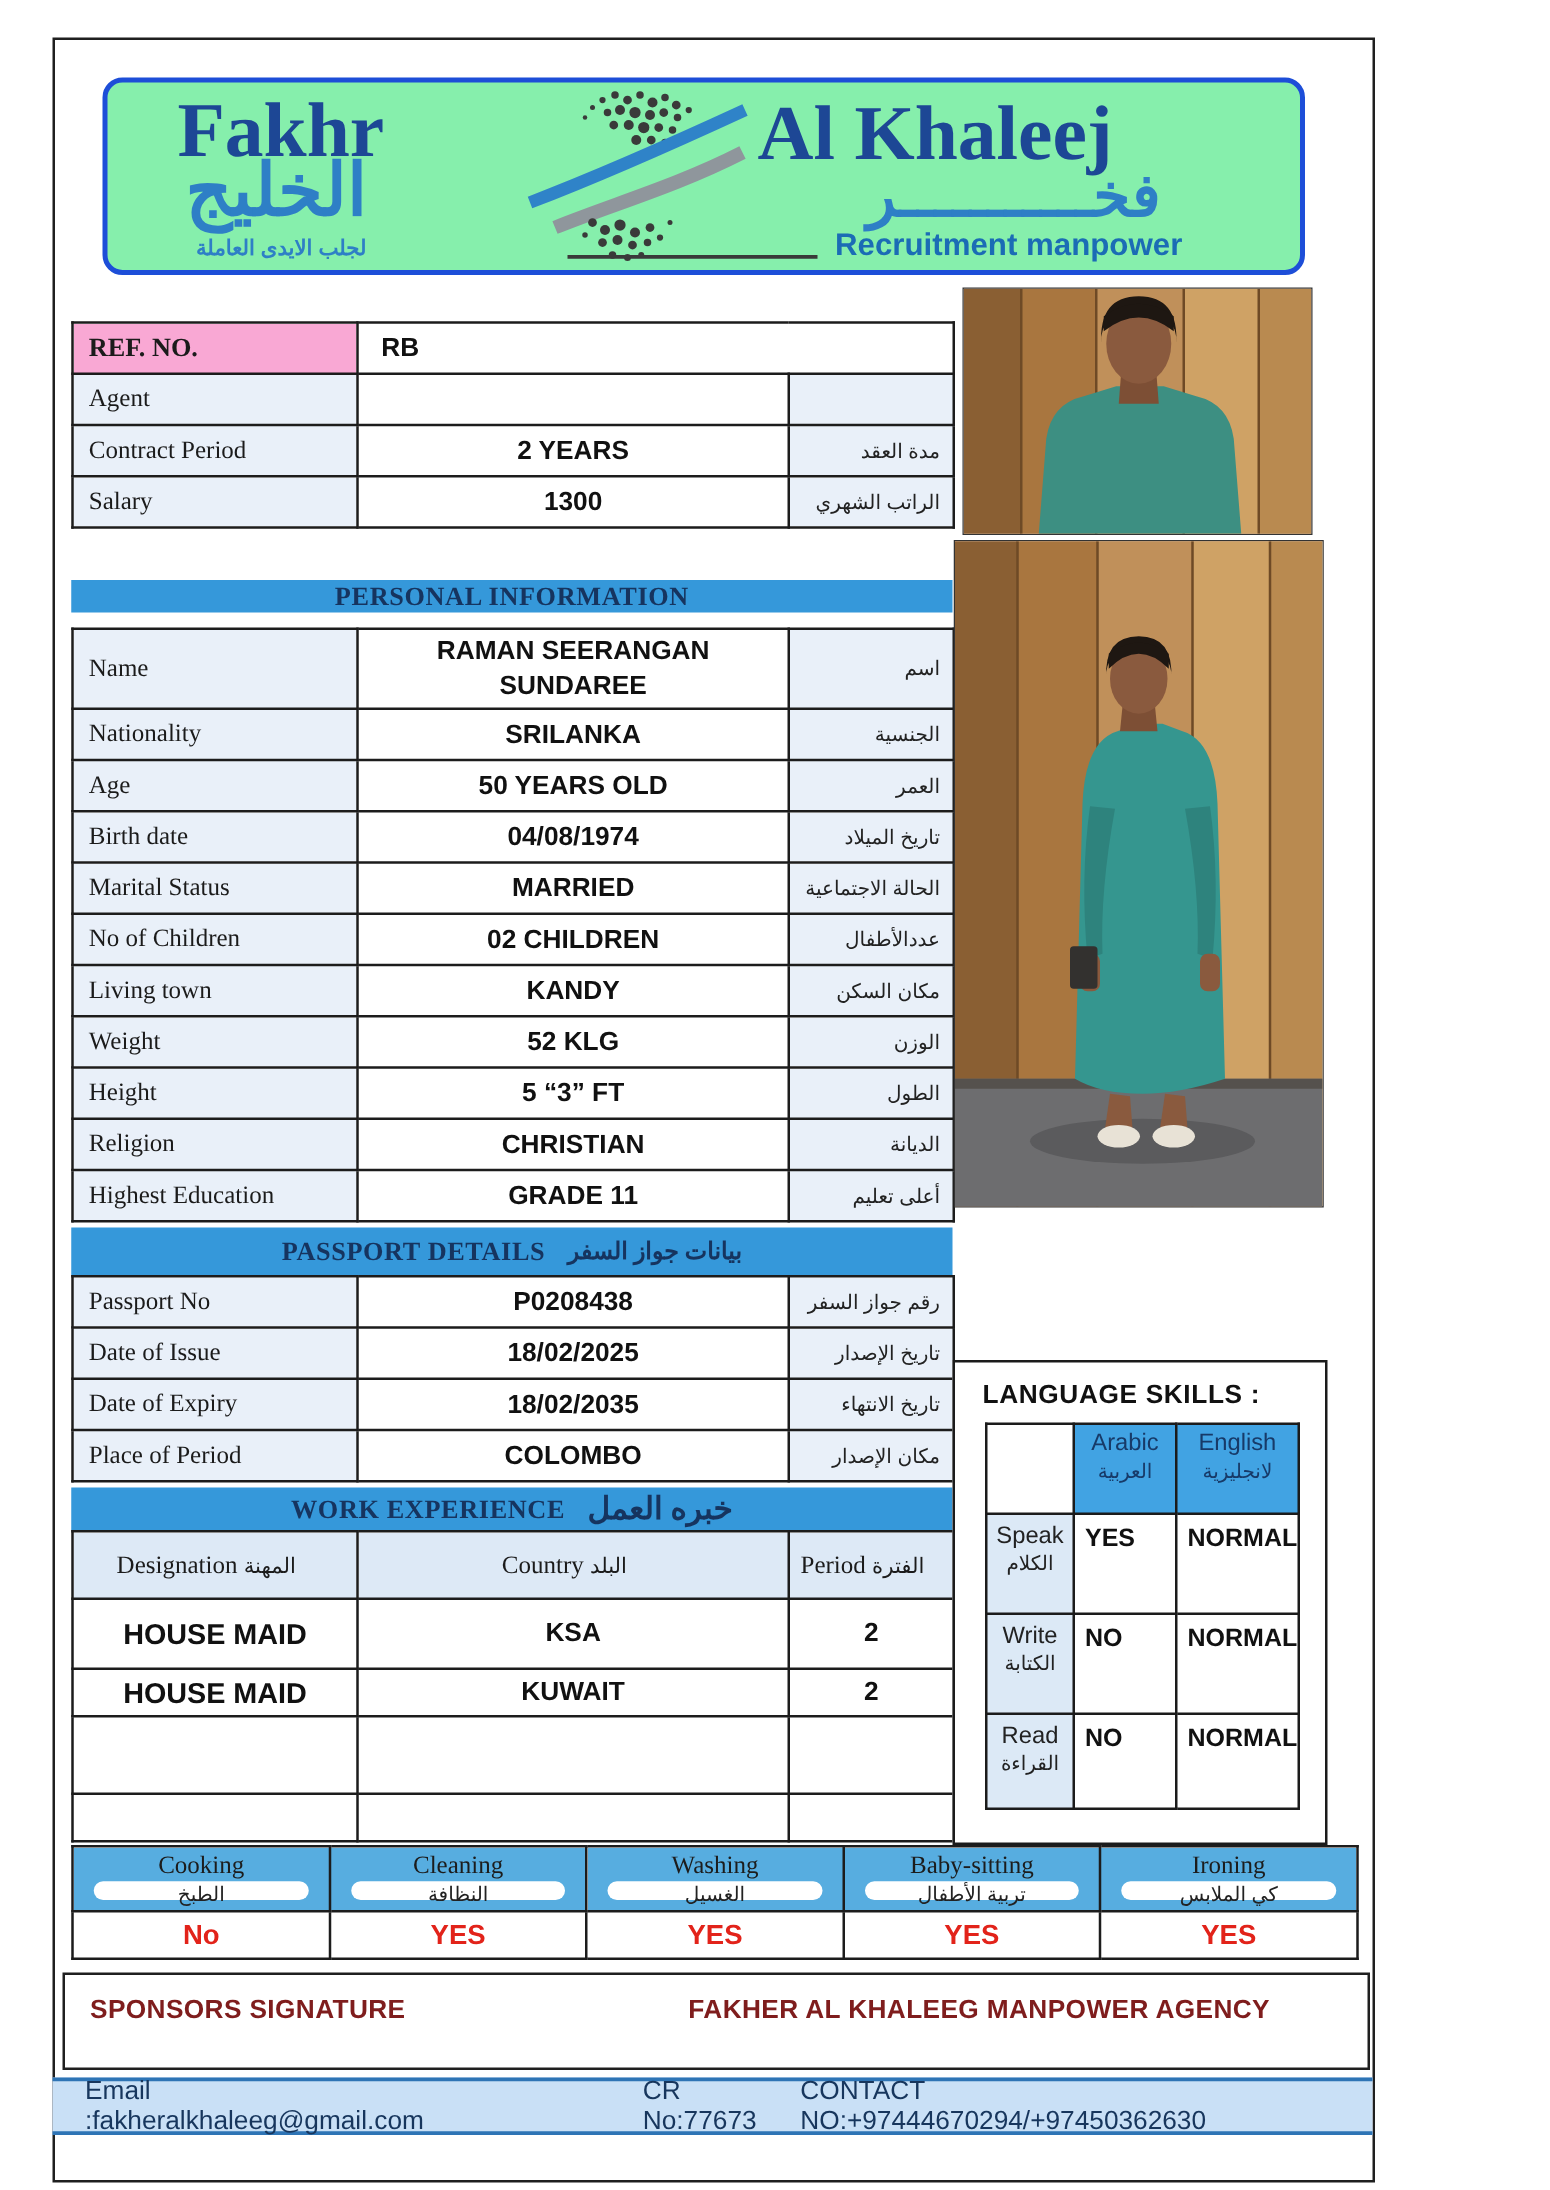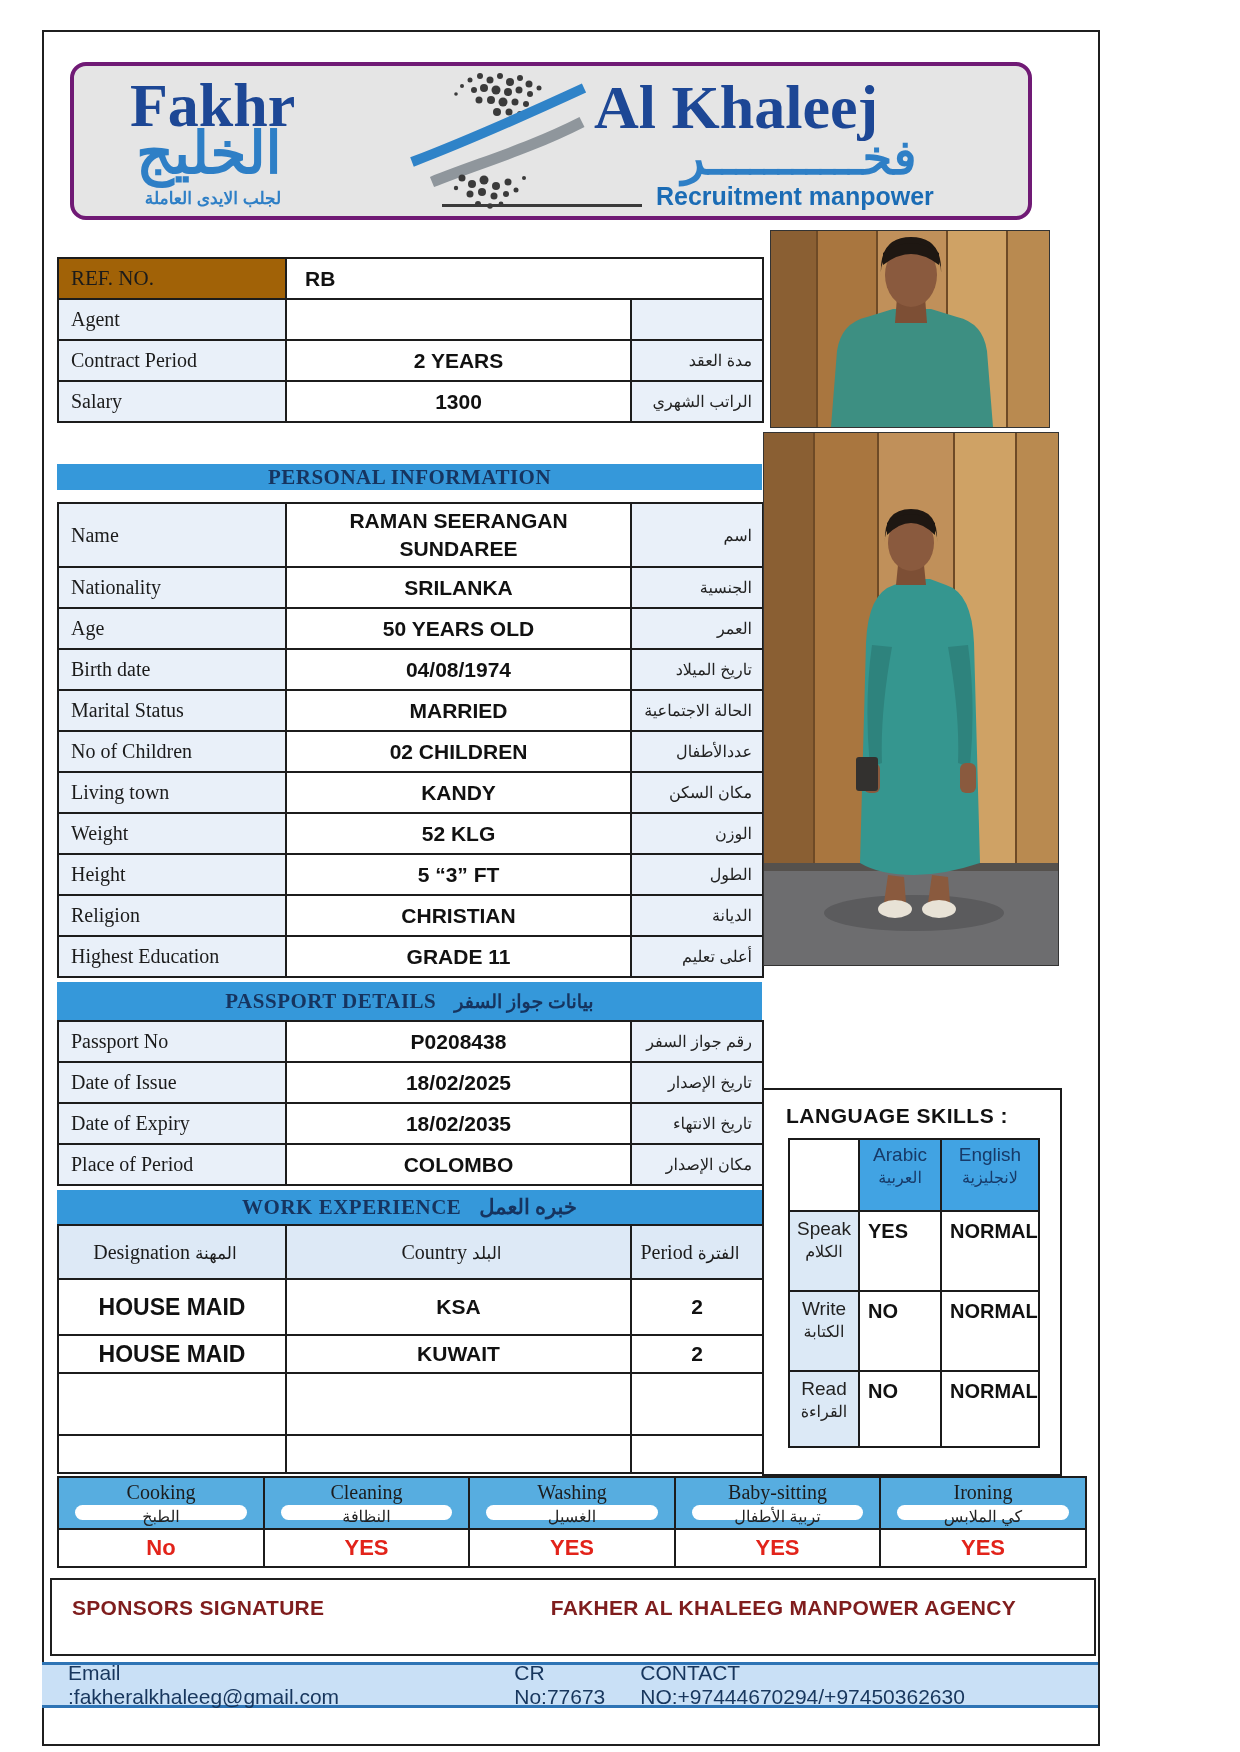--- a/index.html
+++ b/index.html
@@ -2,21 +2,21 @@
 <html><head>
 <meta charset="utf-8">
 <style>
   html,body{margin:0;padding:0;background:#ffffff;}
   .page{position:relative;width:1240px;height:1752px;background:#ffffff;overflow:hidden;
         font-family:"Liberation Sans",sans-serif;color:#1b1b1b;}
   .abs{position:absolute;}
   
   .frame{left:42px;top:30px;width:1054px;height:1712px;border:2px solid #1f1f1f;}
   
-  .header-box{left:70px;top:62px;width:954px;height:150px;border:4px solid #701a75;border-radius:16px;background:#e5e5e5;}
+  .header-box{left:82px;top:62px;width:954px;height:150px;border:4px solid #1d4ed8;border-radius:16px;background:#86efac;}
   .brand-en{font-family:"Liberation Serif",serif;font-weight:bold;color:#1d4795;font-size:62px;line-height:1;}
   .brand-ar{font-weight:bold;color:#2e7fc6;}
   .tagline{font-weight:bold;color:#1b6cb5;font-size:25px;}
   .tag-line-rule{background:#3a3a3a;height:3px;}
   
   table.tbl{border-collapse:collapse;table-layout:fixed;}
   table.tbl td{border:2px solid #1c1c1c;overflow:hidden;}
   td.lab{background:#e9f0f9;font-family:"Liberation Serif",serif;font-size:20px;padding-left:12px;color:#1b1b1b;}
   td.val{background:#ffffff;text-align:center;font-weight:bold;font-size:21px;color:#111;}
   td.ara{background:#e9f0f9;direction:rtl;text-align:right;padding-right:10px;font-size:16px;white-space:nowrap;color:#222;}
@@ -119,21 +119,21 @@
   </div>
 
   <table class="abs tbl" style="left:57px;top:257px;width:705px;">
     <colgroup>
         <col style="width:228px">
         <col style="width:345px">
         <col style="width:132px">
       </colgroup>
     <tbody>
         <tr style="height:41px">
-      <td class="lab" style="background:#a16207;font-weight:normal;font-size:21px;">REF. NO.</td>
+      <td class="lab" style="background:#f9a8d4;font-weight:bold;font-size:21px;">REF. NO.</td>
       <td class="val" colspan="2" style="text-align:left;padding-left:18px;">RB</td>
     </tr>
     <tr style="height:41px">
       <td class="lab">Agent</td>
       <td class="val"></td>
       <td class="ara"></td>
     </tr>
     <tr style="height:41px">
       <td class="lab">Contract Period</td>
       <td class="val">2 YEARS</td>
@@ -248,21 +248,21 @@
     <tr style="height:41px">
       <td class="lab">Place of Period</td>
       <td class="val">COLOMBO</td>
       <td class="ara">مكان الإصدار</td>
     </tr>
   </tbody>
     </table>
 
   <div class="abs sec-bar" style="left:57px;top:1190px;width:705px;height:34px;">
     <span>WORK EXPERIENCE</span>
-    <span style="font-size:21px;">خبره العمل</span>
+    <span style="font-size:25px;">خبره العمل</span>
   </div>
 
   <table class="abs tbl" style="left:57px;top:1224px;width:705px;">
     <colgroup>
         <col style="width:228px">
         <col style="width:345px">
         <col style="width:132px">
       </colgroup>
     <tbody>
         <tr style="height:54px">

